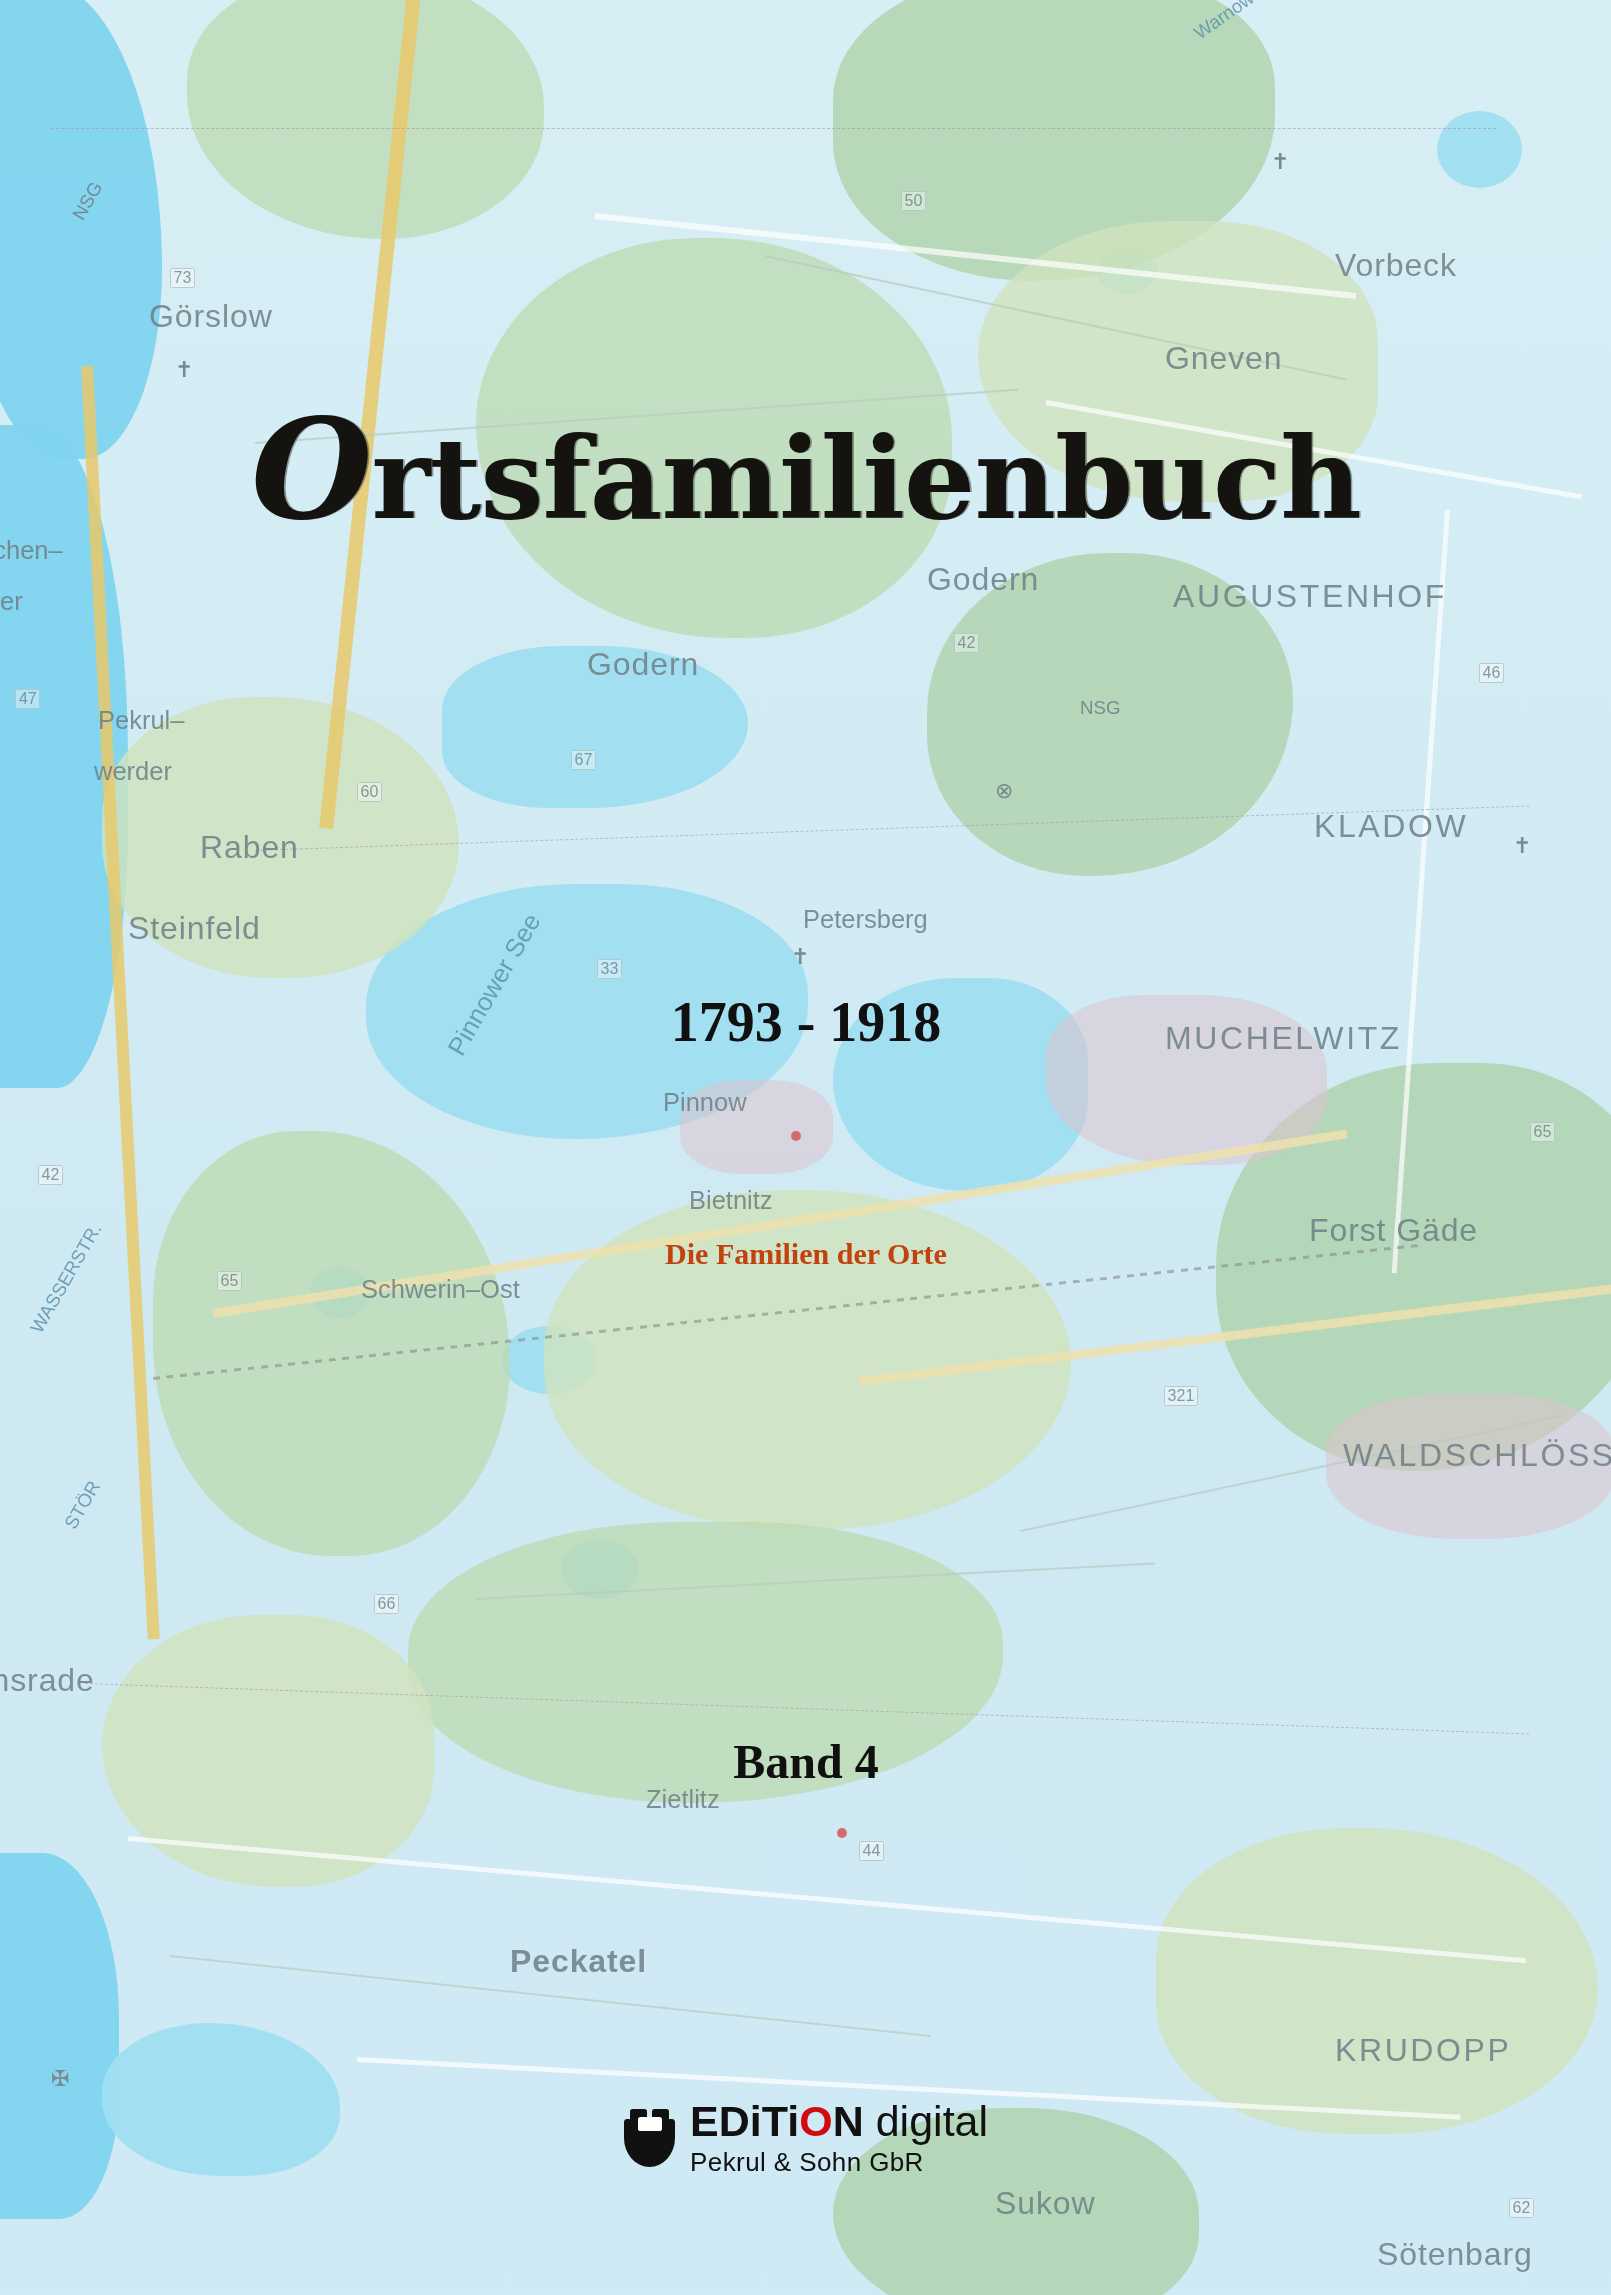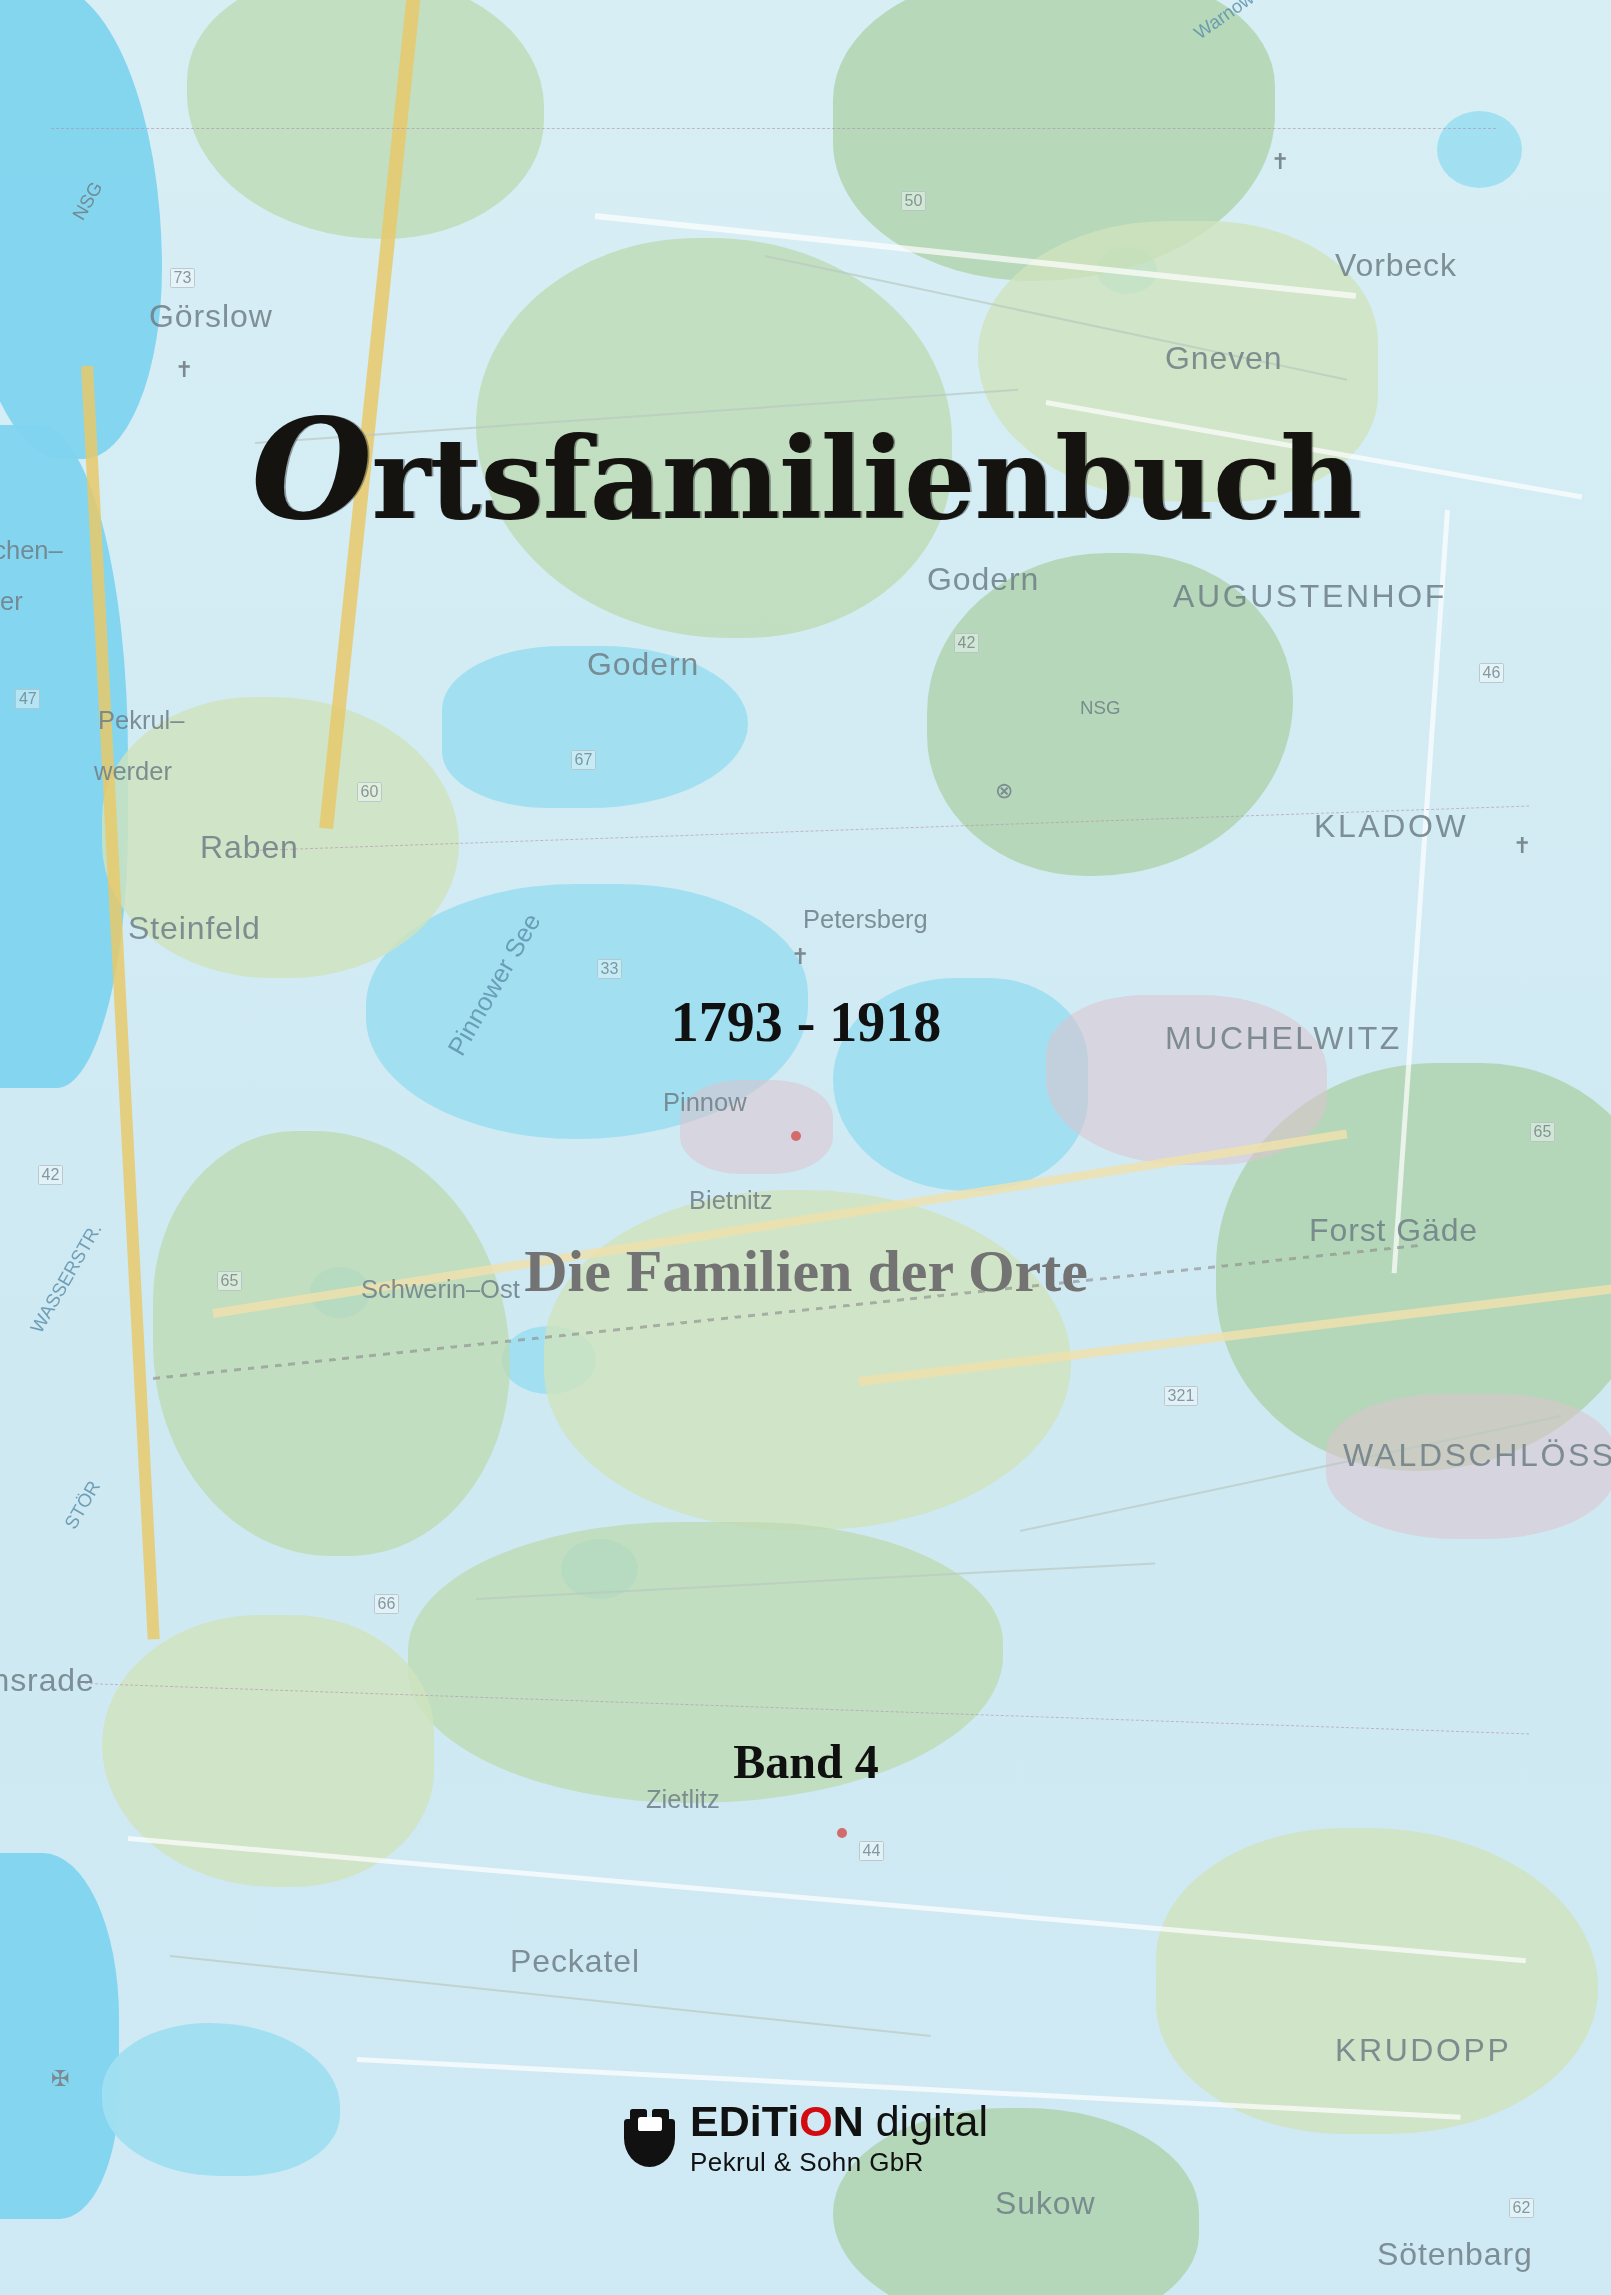--- a/index.html
+++ b/index.html
@@ -150,23 +150,23 @@
     font-size: 56px;
     font-weight: 700;
     color: #101010;
   }
   .section-head {
     position: absolute;
     top: 1237px;
     left: 0;
     width: 1612px;
     text-align: center;
-    font-size: 60px;
-    font-weight: 700;
-    color: #737373;
+    font-size: 30px;
+    font-weight: 700;
+    color: #c2410c;
   }
   .places {
     position: absolute;
     top: 1335px;
     left: 94px;
     width: 1425px;
     text-align: center;
     font-size: 35px;
     font-weight: 700;
     font-style: italic;
@@ -333,21 +333,21 @@
     <div class="maplabel big" style="left:128px; top:910px;">Steinfeld</div>
     <div class="maplabel mid" style="left:803px; top:905px;">Petersberg</div>
     <div class="maplabel big caps" style="left:1165px; top:1020px;">MUCHELWITZ</div>
     <div class="maplabel mid" style="left:663px; top:1088px;">Pinnow</div>
     <div class="maplabel mid" style="left:689px; top:1186px;">Bietnitz</div>
     <div class="maplabel big" style="left:1309px; top:1179px;margin-top:33px;">Forst Gäde</div>
     <div class="maplabel mid" style="left:361px; top:1275px;">Schwerin–Ost</div>
     <div class="maplabel big caps" style="left:1343px; top:1437px;">WALDSCHLÖSS</div>
     <div class="maplabel big" style="left:-8.5px; top:1662px;">nsrade</div>
     <div class="maplabel mid" style="left:646px; top:1785px;">Zietlitz</div>
-    <div class="maplabel big" style="left:510px; top:1943px;">Peckatel</div>
+    <div class="maplabel big" style="left:510px; top:1943px;font-weight:bold;">Peckatel</div>
     <div class="maplabel big caps" style="left:1335px; top:2032px;">KRUDOPP</div>
     <div class="maplabel big" style="left:995px; top:2185px;">Sukow</div>
     <div class="maplabel big" style="left:1377px; top:2236px;">Sötenbarg</div>
     <div class="maplabel mid" style="left:-6.8px; top:536px;">chen–</div>
     <div class="maplabel mid" style="left:0px; top:587px;">er</div>
     <div class="maplabel mid blue rot" style="left:442px; top:1046px;">Pinnower See</div>
     <div class="maplabel small blue rot" style="left:25.5px; top:1326px;">WASSERSTR.</div>
     <div class="maplabel small blue rot" style="left:60px; top:1522px;">STÖR</div>
     <div class="maplabel small blue rot30" style="left:1190px; top:25.5px;">Warnow</div>
     <div class="maplabel small rot" style="left:68px; top:213px;">NSG</div>

